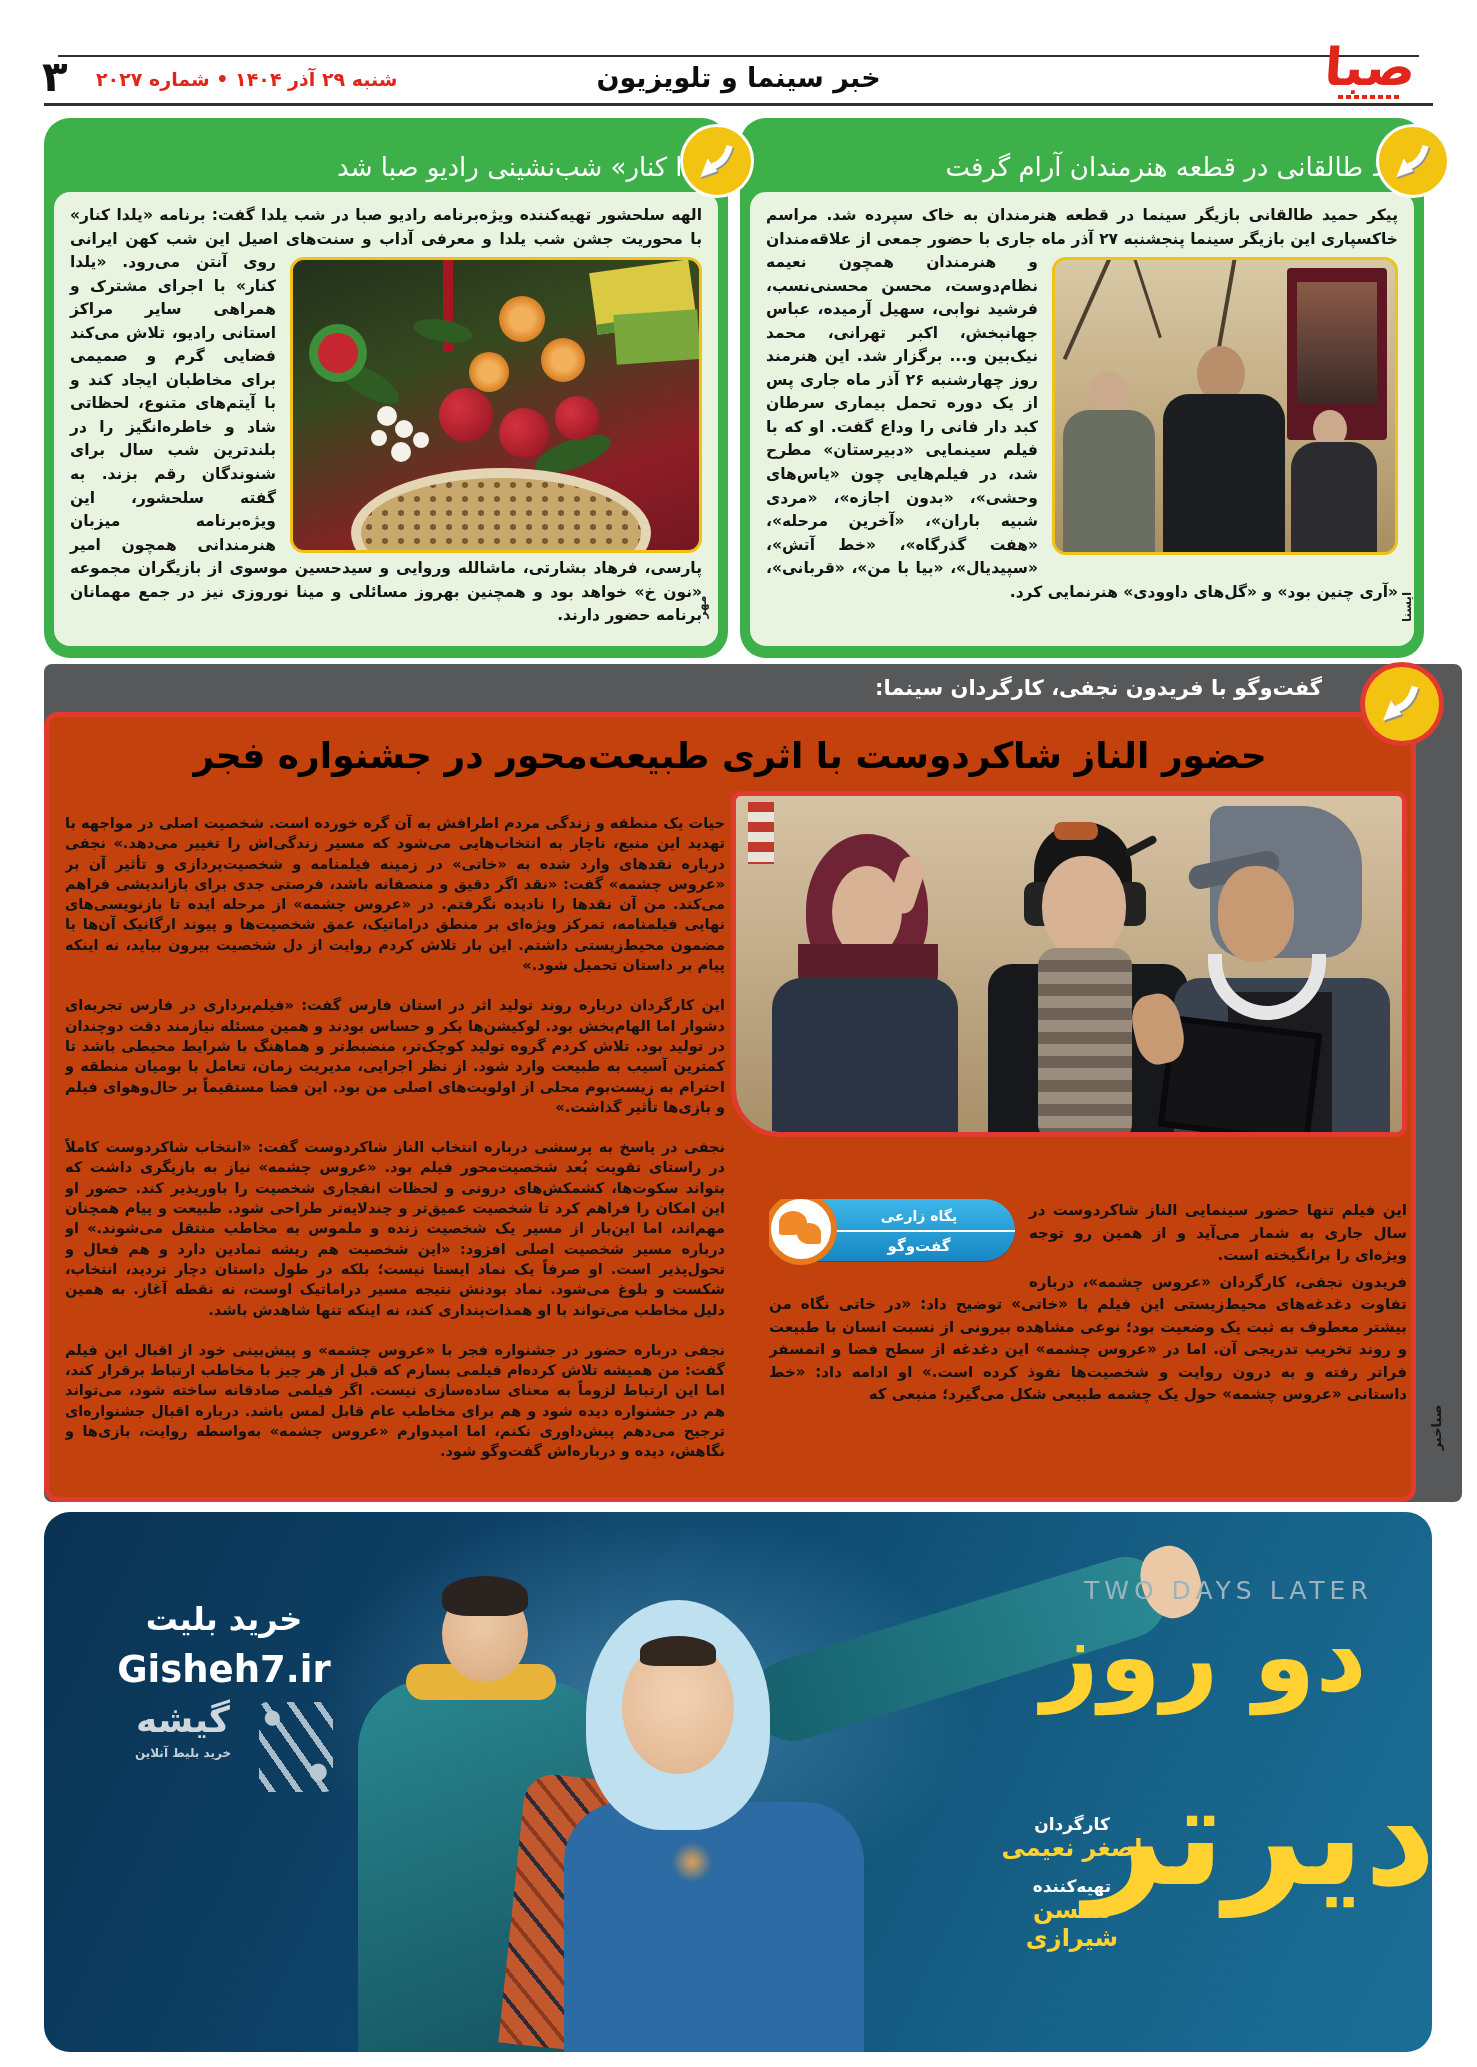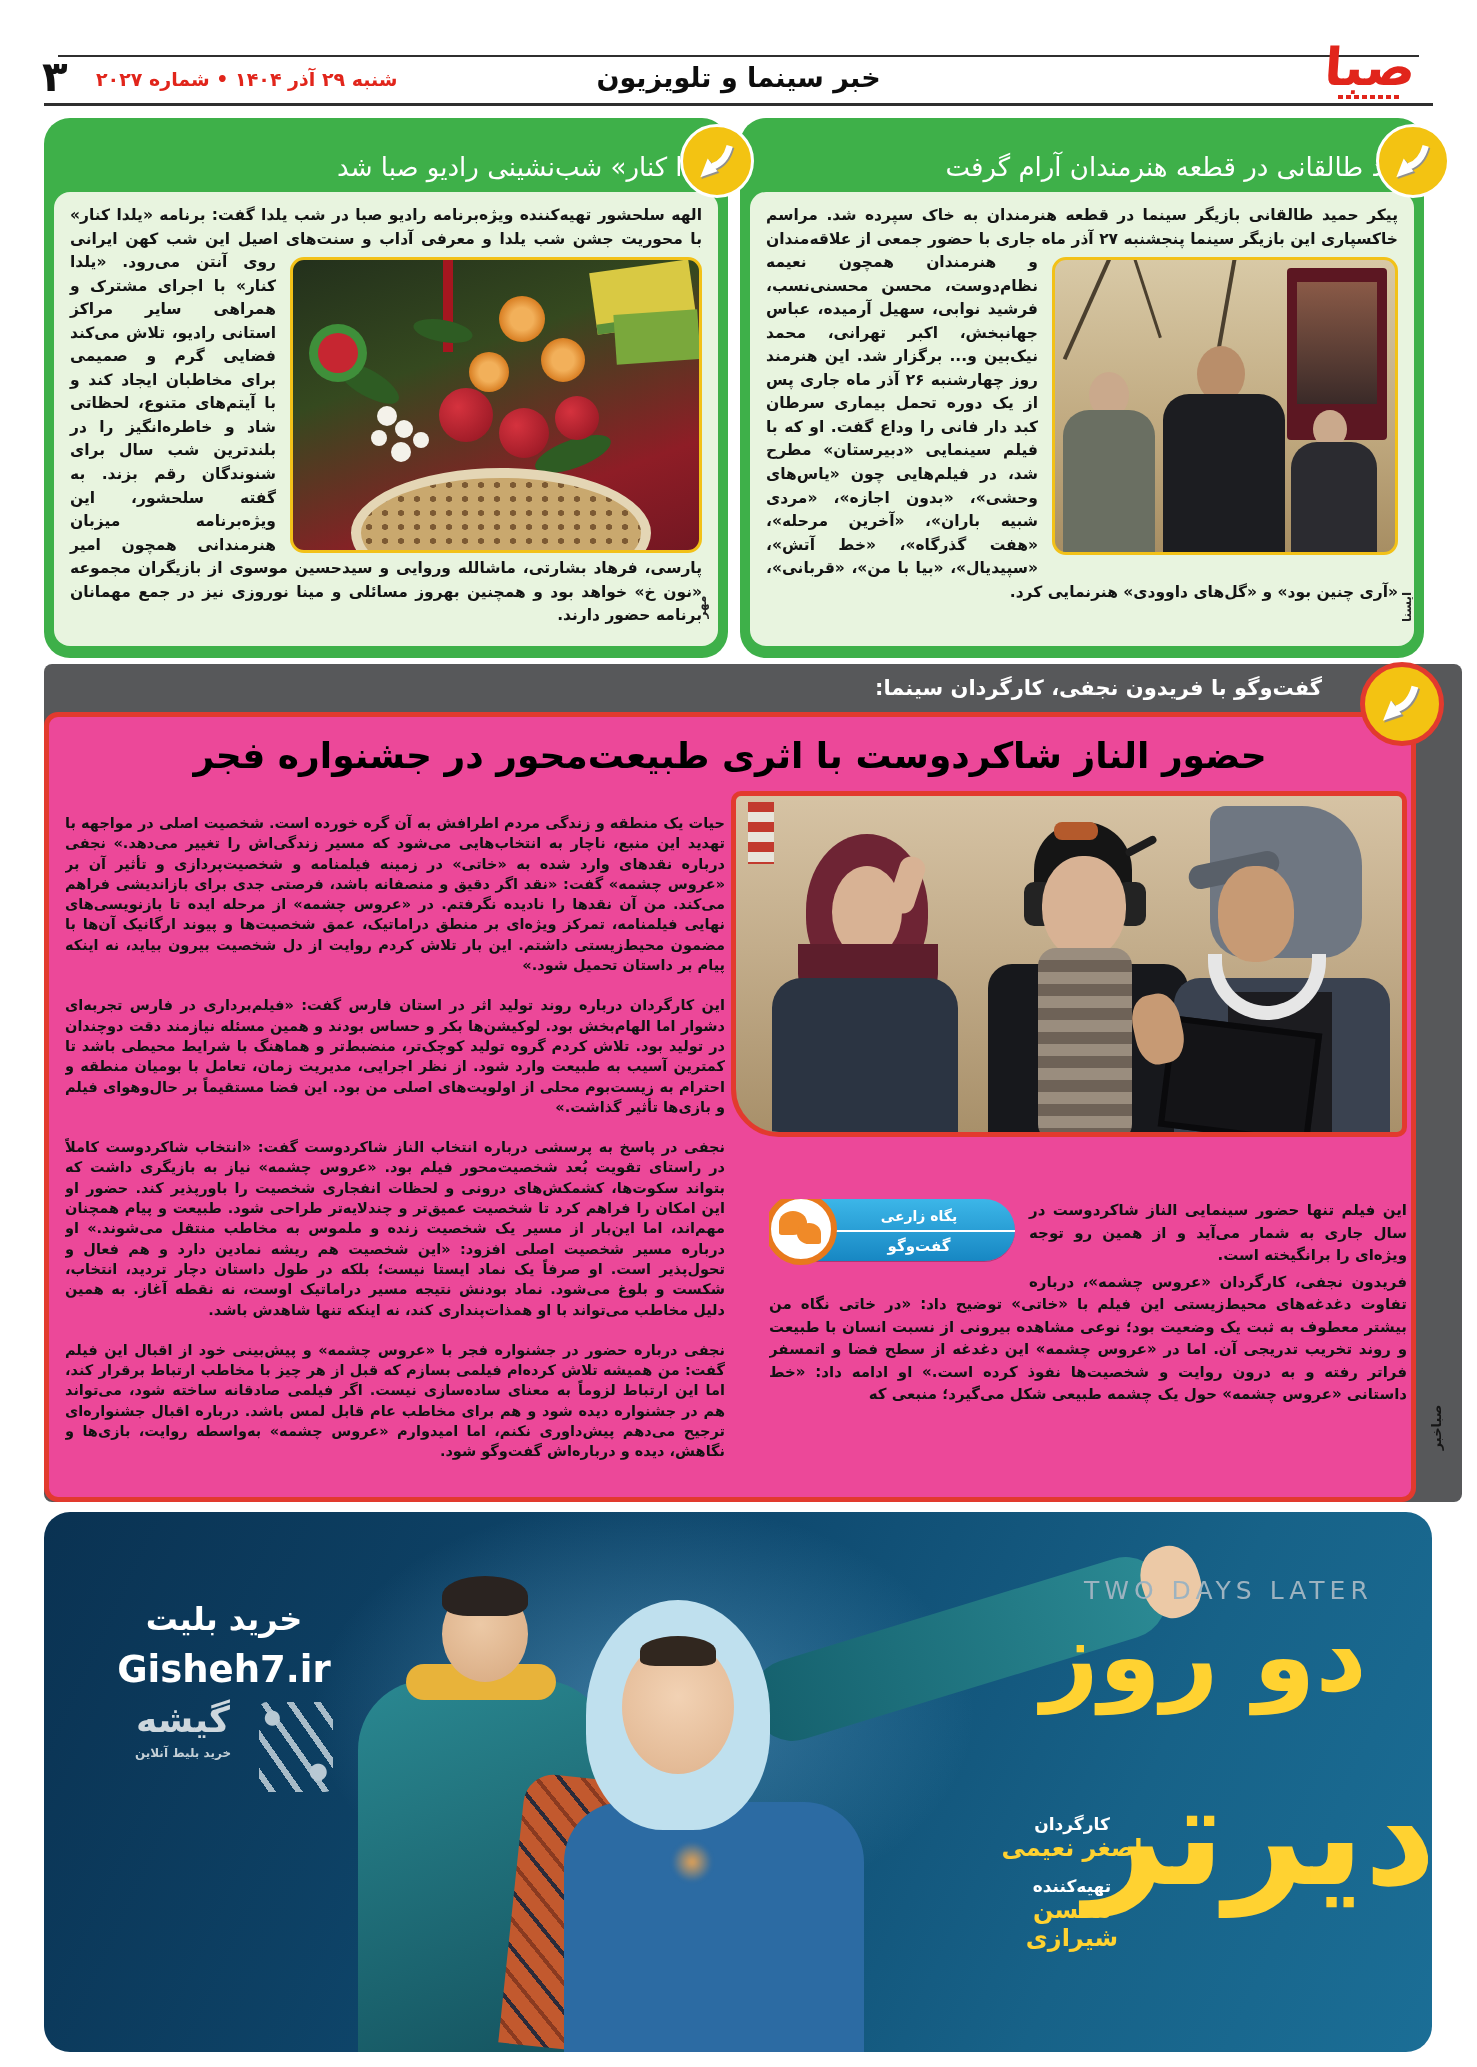--- a/index.html
+++ b/index.html
@@ -58,21 +58,21 @@
   .yz-leaf { position:absolute; background:#2e5c23; border-radius:50%; }
   .yz-candle { position:absolute; left:150px; top:0; width:10px; height:92px; background:#a5161f; }
   .yz-melon { position:absolute; left:16px; top:64px; width:58px; height:58px; border-radius:50%; background:#3f8f3a; overflow:hidden; }
   .yz-melon::after { content:""; position:absolute; left:9px; top:9px; width:40px; height:40px; border-radius:50%; background:#c62631; }
   .yz-tray { position:absolute; left:58px; top:208px; width:300px; height:130px; border-radius:50%;
     background:radial-gradient(#7c5a33 3px, transparent 3.5px) 0 0/16px 14px, #c9a86e; border:10px solid #e4d6b5; }
 
   
   .iv-wrap { position:absolute; left:44px; top:664px; width:1418px; height:838px; background:#57585a; border-radius:8px; }
   .iv-kicker { position:absolute; top:0; right:140px; height:48px; line-height:48px; color:#fff; font-size:21px; font-weight:700; }
-  .iv-box { position:absolute; left:0; top:48px; width:1372px; height:790px; background:#ec4899; border:5px solid #e23a2e; border-radius:14px;text-decoration:underline; }
+  .iv-box { position:absolute; left:0; top:48px; width:1372px; height:790px; background:#c2410c; border:5px solid #e23a2e; border-radius:14px;text-decoration:underline; }
   .iv-headline { position:absolute; top:18px; left:30px; right:30px; text-align:center; font-size:36px; font-weight:700; color:#000; }
   .iv-photo { position:absolute; right:4px; top:74px; width:676px; height:346px; border:5px solid #e23a2e; border-radius:10px 10px 10px 48px;
     background:linear-gradient(180deg,#d6c3a4,#c3ad8b 45%,#a8906a); overflow:hidden; }
   .iv-left-col { position:absolute; left:16px; top:76px; width:660px; height:702px; overflow:hidden;
     font-size:14.5px; line-height:1.40; text-align:justify; font-weight:700; color:#121212; }
   .iv-left-col p { margin-bottom:3px;margin-top:20px; }
   .iv-right-col { position:absolute; left:720px; top:482px; width:638px; height:298px; overflow:hidden;
     font-size:15px; line-height:1.5; text-align:justify; font-weight:700; color:#121212; }
   .iv-right-col p { margin-bottom:4px; }
   .iv-credit { position:absolute; left:1352px; top:756px; width:80px; text-align:center; transform:rotate(-90deg);

